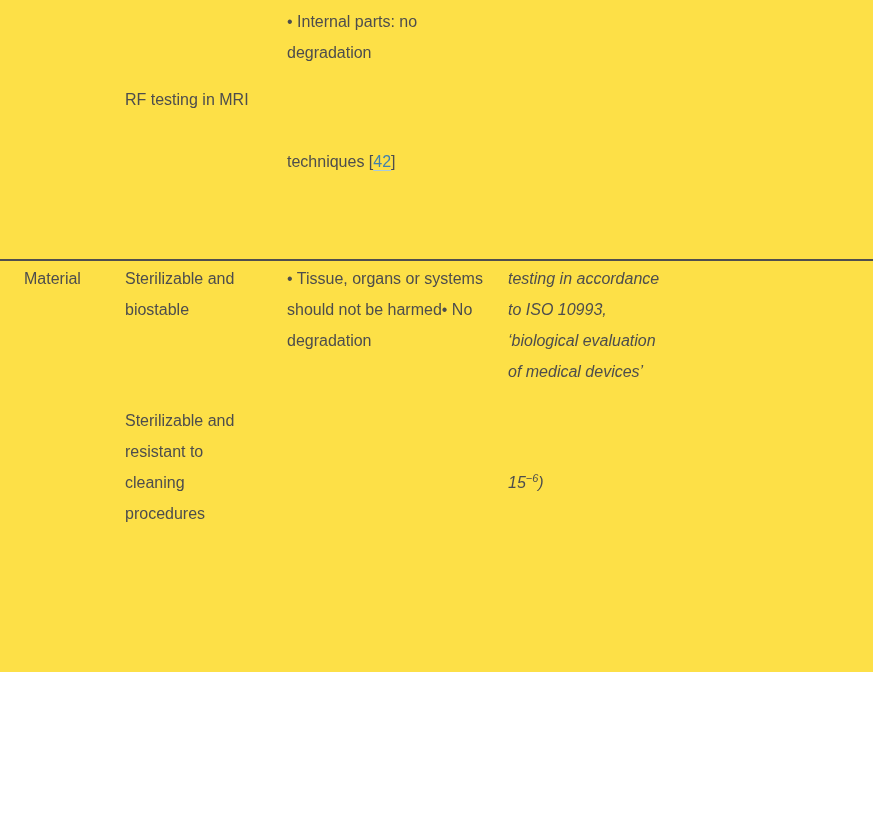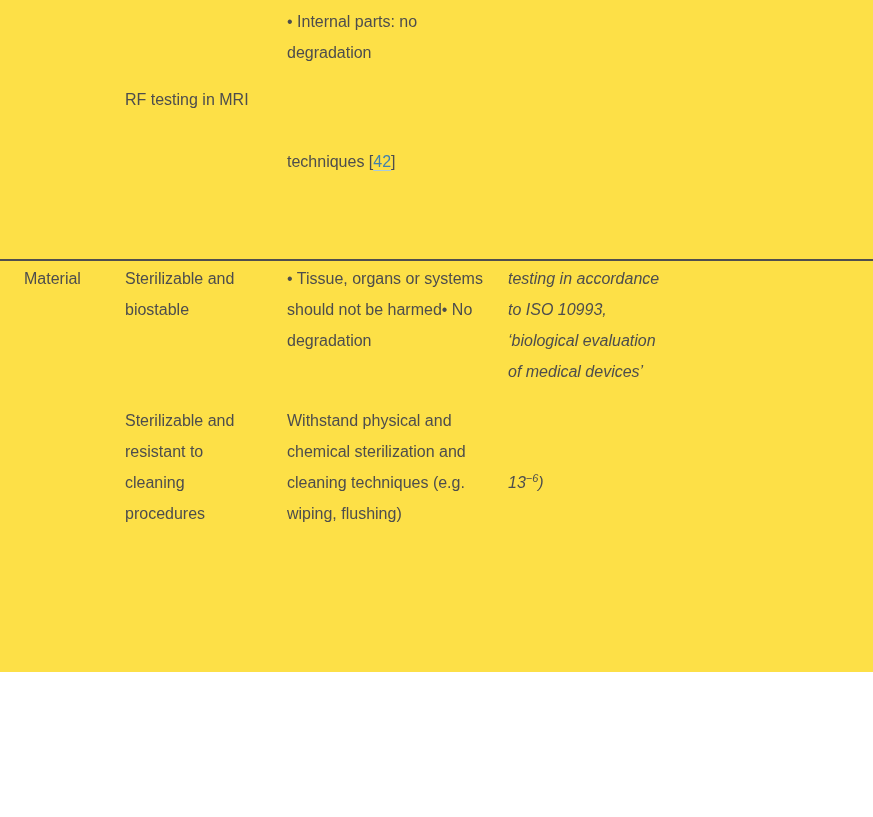--- a/index.html
+++ b/index.html
@@ -83,24 +83,20 @@
 to ISO 10993,
 ‘biological evaluation
 of medical devices’</div>
     </div>
 
     <div class="trow row-m2">
       <div class="cell c2">Sterilizable and
 resistant to
 cleaning
 procedures</div>
-      <div class="cell c3">Withstand physical and
-chemical sterilization and
-cleaning techniques (e.g.
-wiping, flushing)</div>
       <div class="cell c4">
-        <div><span>13</span><sup class="exp">−6</sup><span>)</span></div>
+        <div><span>15</span><sup class="exp">−6</sup><span>)</span></div>
       </div>
     </div>
 
   </div>
 
 </div>
 
 </body></html>

